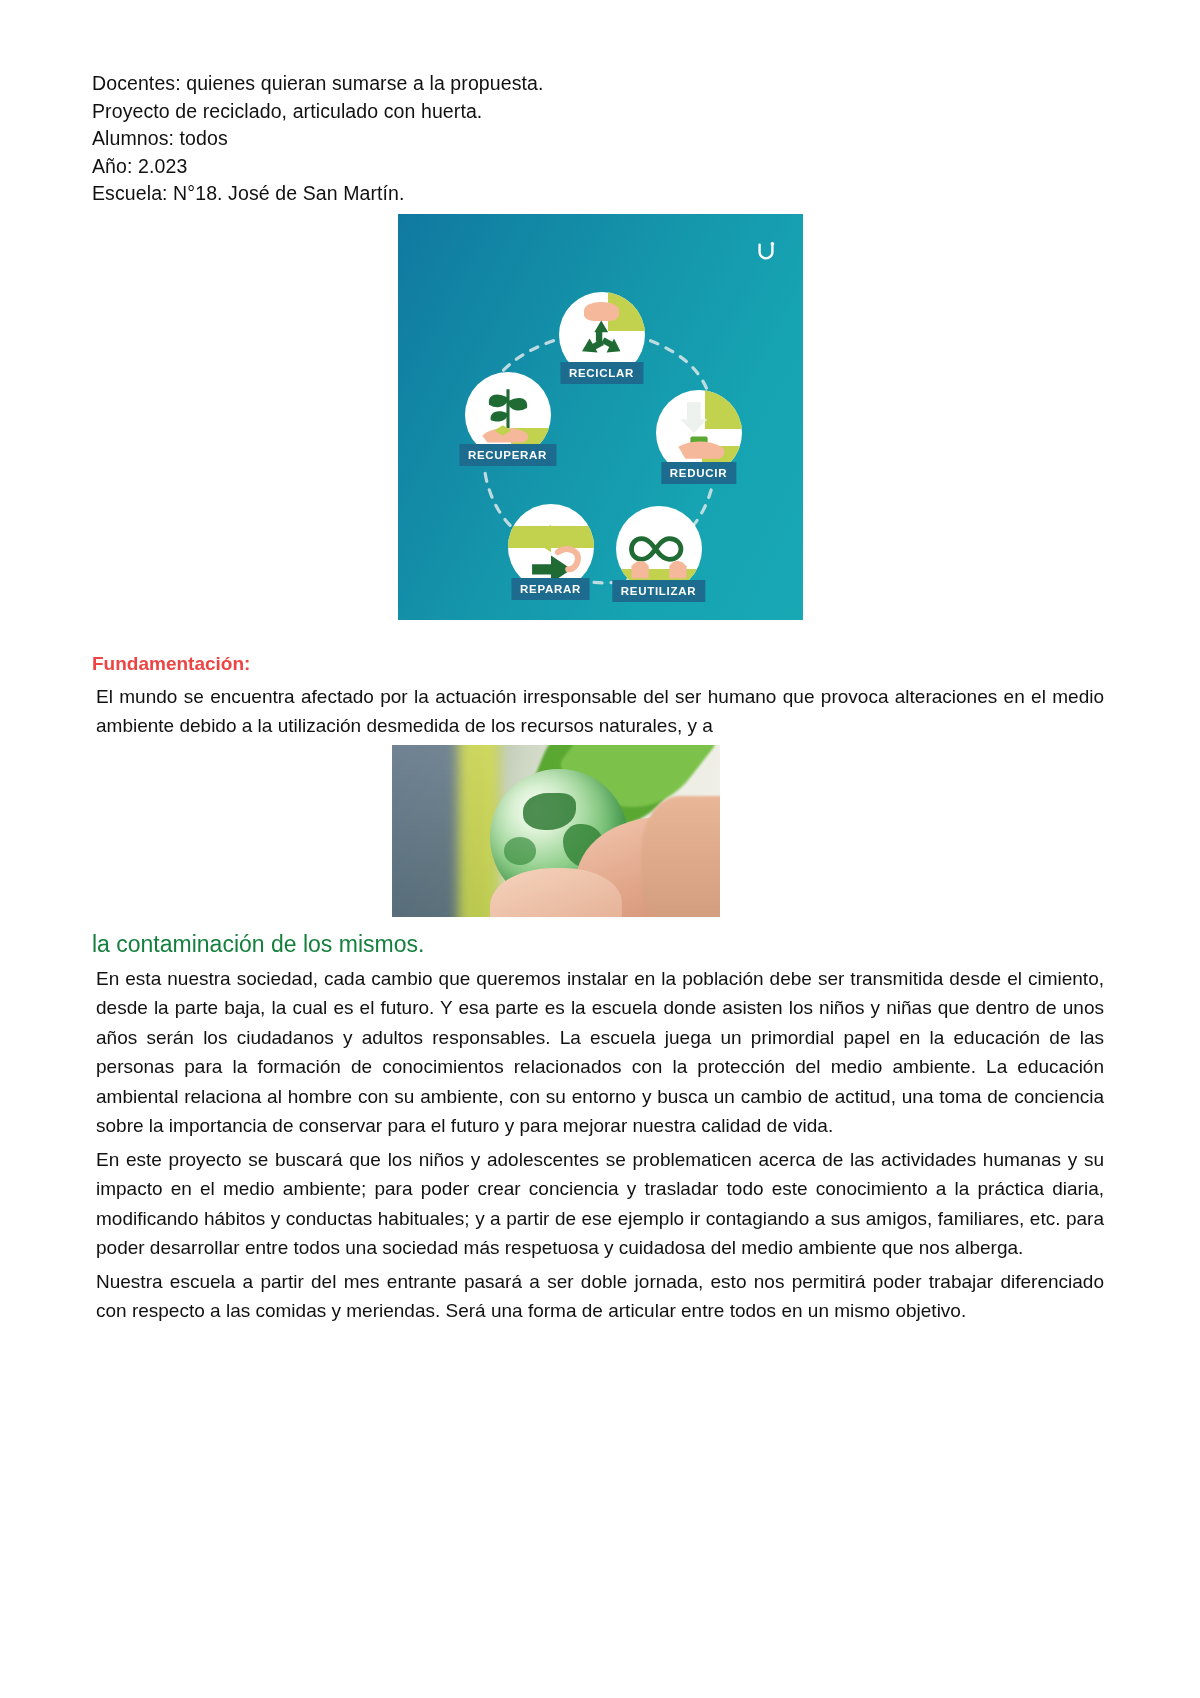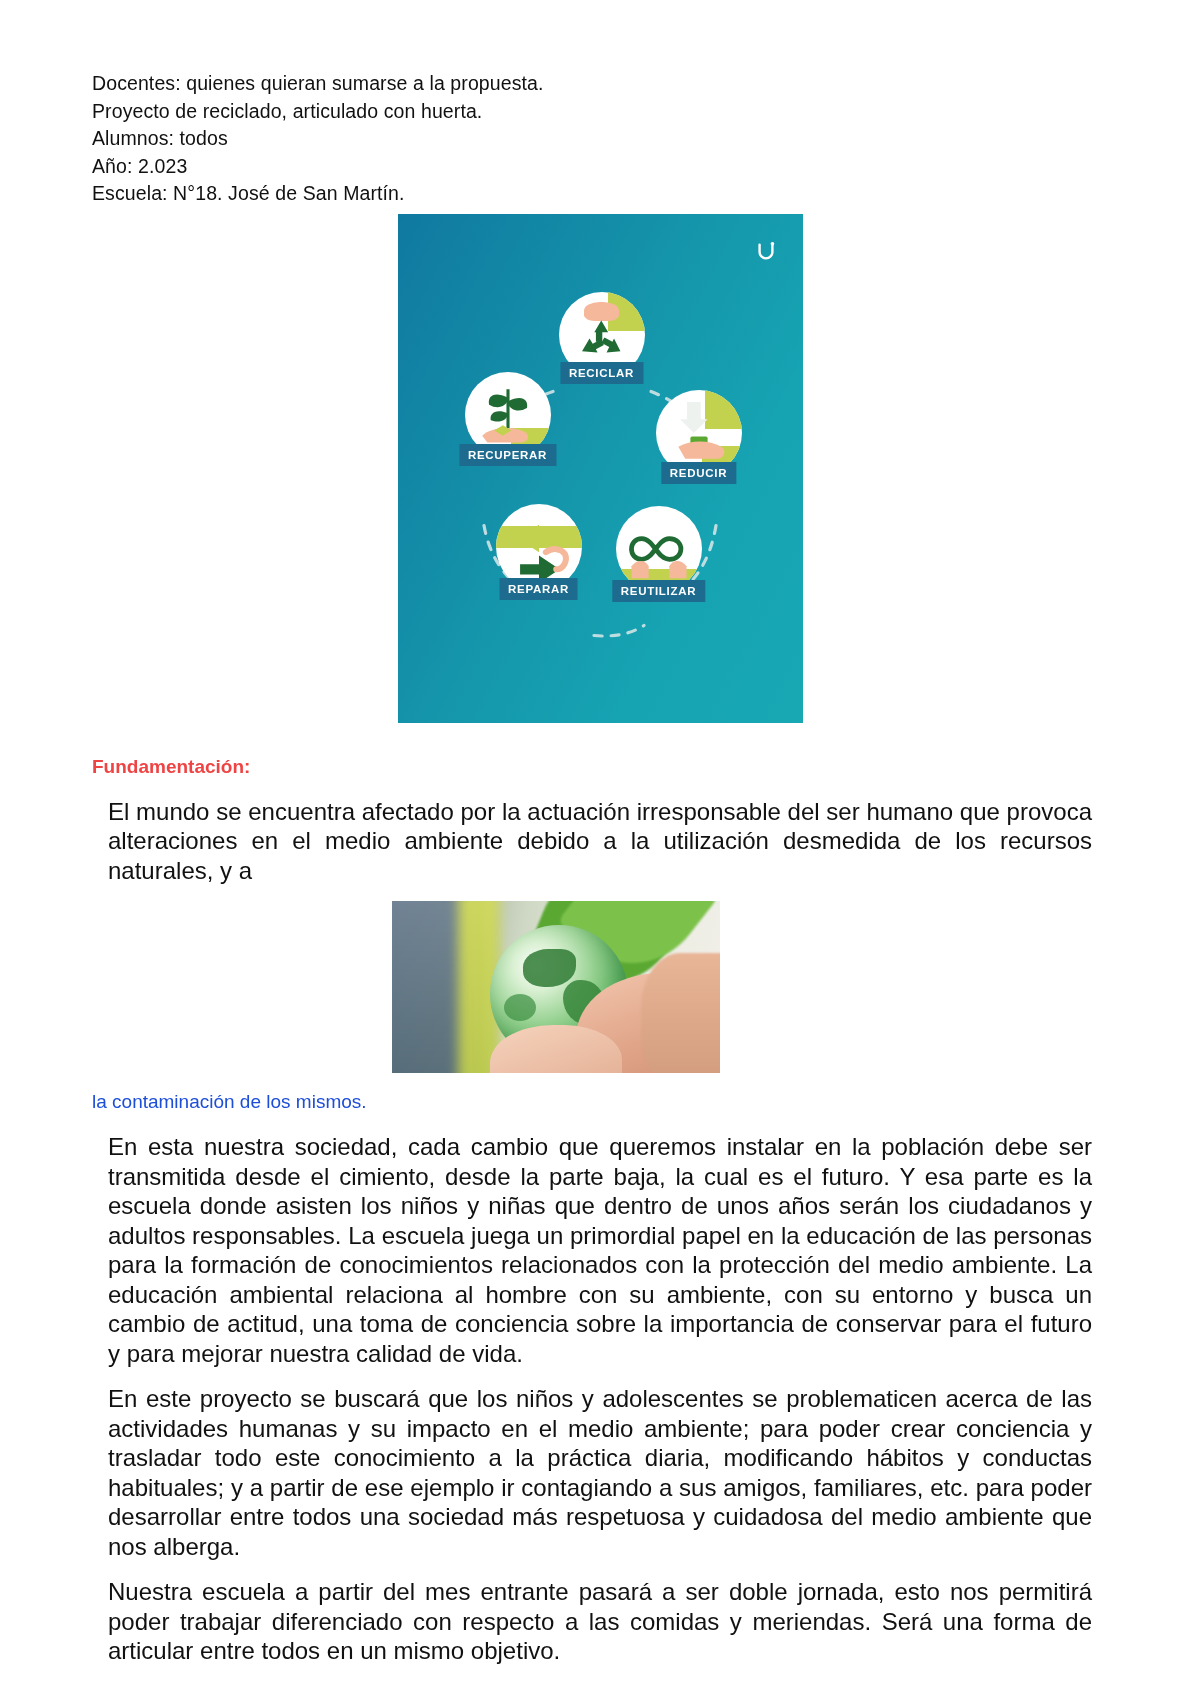--- a/index.html
+++ b/index.html
@@ -39,21 +39,21 @@
 
   
   .infographic-wrap {
     margin-top: 6px;
     display: flex;
     justify-content: center;
   }
   .infographic {
     position: relative;
     width: 405px;
-    height: 509px;
+    height: 406px;
     background: linear-gradient(118deg, #1079a0 0%, #1596ab 46%, #16a3b2 72%, #18a8b4 100%);
     overflow: hidden;
     text-align: center;
   }
   .brand-mark {
     position: absolute;
     top: 26px;
     right: 26px;
     width: 22px;
     height: 22px;
@@ -82,21 +82,21 @@
     font-weight: 700;
     letter-spacing: 0.7px;
     padding: 5px 9px 5px 9px;
     white-space: nowrap;
     font-family: "Liberation Sans", sans-serif;
   }
   
   .node-reciclar   { left: 161px; top: 78px; }
   .node-recuperar  { left: 67px;  top: 158px; }
   .node-reducir    { left: 258px; top: 176px; }
-  .node-reparar    { left: 98px; top: 290px; }
+  .node-reparar    { left: 110px; top: 290px; }
   .node-reutilizar { left: 218px; top: 292px; }
 
   .node-reducir .label,
   .node-recuperar .label { top: 72px; }
   .node-reparar .label,
   .node-reutilizar .label { top: 74px; }
 
   .dash-svg {
     position: absolute;
     inset: 0;
@@ -106,25 +106,25 @@
 
   
   .section-heading {
     font-size: 19px;
     font-weight: 700;
     line-height: 28px;
     margin-top: 30px;
     color: #ef4444;
   }
   .body-par {
-    font-size: 24px;
+    font-size: 19px;
     line-height: 29.5px;
     text-align: justify;
     color: #111111;
-    margin: 16px;
+    margin: 4px;
   }
   .body-par + .body-par { margin-top: 0; }
 
   .globe-photo {
     float: none;
     display: block;
     width: 328px;
     height: 172px;
     margin: 0 auto;
     position: relative;
@@ -139,23 +139,23 @@
   }
   .photo-holder .globe-photo {
     position: absolute;
     left: 300px;
     top: 0;
   }
   .trailing-line {
     position: absolute;
     left: 0;
     bottom: 0;
-    font-size: 19px;
+    font-size: 23px;
     line-height: 29.5px;
-    color: #1d4ed8;
+    color: #15803d;
   }
 
   
   .ph-bg      { position:absolute; inset:0; background: linear-gradient(100deg,#8e9fae 0%,#a8b7a6 20%,#cfd8c4 38%,#e7ece0 60%,#f2efe8 100%); }
   .ph-blur1   { position:absolute; left:-4%; top:-10%; width:34%; height:120%; background: linear-gradient(180deg,#6f8193,#49606f); filter: blur(7px); opacity:.85;}
   .ph-yellow  { position:absolute; left:20%; top:-6%; width:13%; height:118%; background: linear-gradient(180deg,#d8e05a,#c3d04a); filter: blur(6px); opacity:.9;}
   .ph-leafA   { position:absolute; left:46%; top:-22%; width:40%; height:72%; background:#5aa832; border-radius:60% 10% 60% 10%; transform: rotate(22deg); filter: blur(1px); }
   .ph-leafB   { position:absolute; left:58%; top:-30%; width:34%; height:70%; background:#7cc24a; border-radius:60% 8% 60% 8%; transform: rotate(38deg); filter: blur(1px); }
   .ph-globe   { position:absolute; left:30%; top:14%; width:42%; height:80%; border-radius:50%;
                 background: radial-gradient(circle at 34% 30%, #ffffff 0%, #d9f0d2 18%, #93d08e 44%, #4fae59 72%, #2f8c41 100%);

